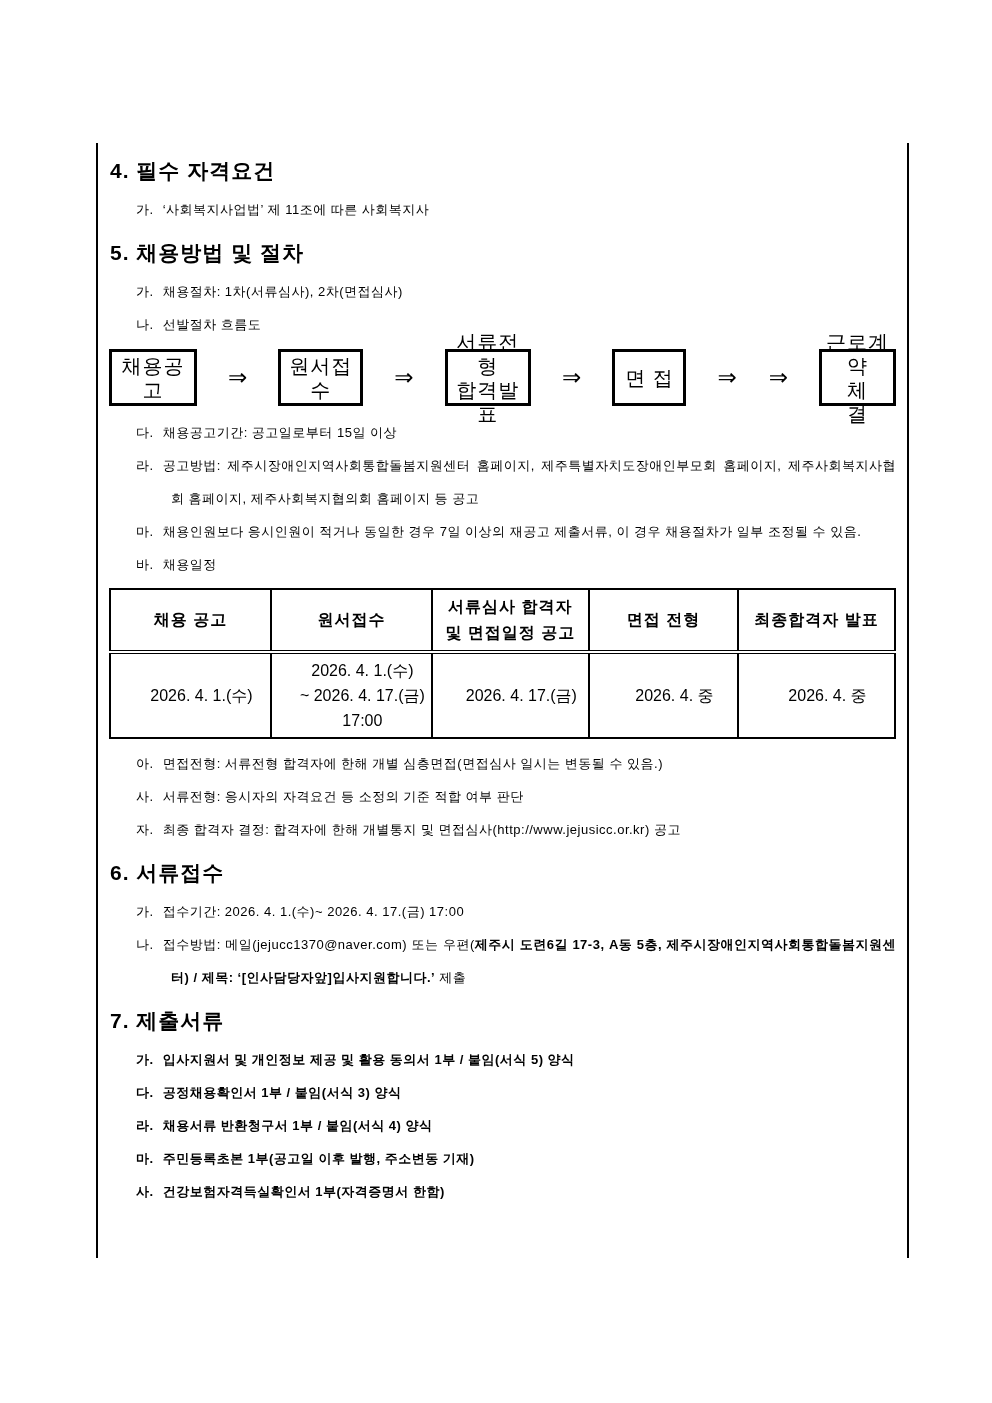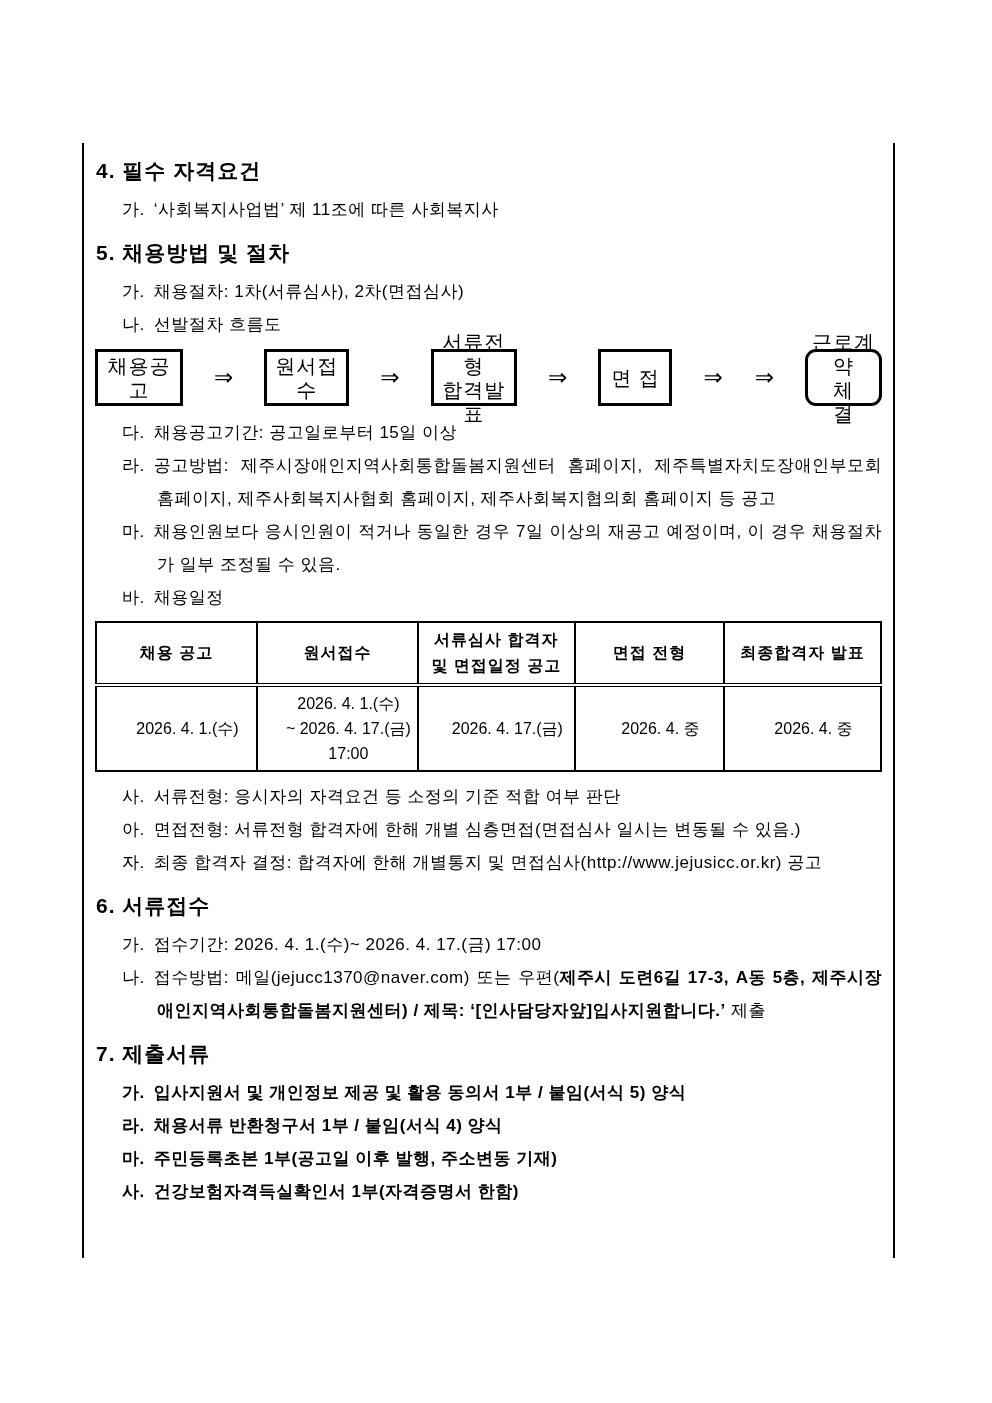--- a/index.html
+++ b/index.html
@@ -13,40 +13,40 @@
   }
   .sheet {
     position: relative;
     width: 992px;
     height: 1403px;
     background: #ffffff;
     overflow: hidden;
   }
   .page-cell {
     position: absolute;
-    left: 82px;
+    left: 96px;
     top: 143px;
     width: 809px;
     height: 1115px;
     border-left: 2px solid #000;
     border-right: 2px solid #000;
   }
   .content {
     padding: 6px 11px 0 11px;
   }
   .sec-heading {
     font-size: 21px;
     font-weight: bold;
     line-height: 26px;
     margin: 14px 0 9px 1px;
     letter-spacing: 1px;
   }
   .sec-heading.first { margin-top: 9px; }
   .item {
-    font-size: 17px;
+    font-size: 13px;
     line-height: 33px;
     padding-left: 62px;
     text-indent: -35px;
     text-align: justify;
     letter-spacing: 0.5px;
   }
   .item .marker { margin-right: 9px; }
   .item.bold { font-weight: bold; }
   
   .flowchart {
@@ -68,21 +68,21 @@
     line-height: 24px;
     white-space: pre-line;
     letter-spacing: 1px;
     box-sizing: content-box;
   }
   .fb1 { width: 112px; }
   .fb2 { width: 108px; }
   .fb3 { width: 110px; }
   .fb4 { width: 93px; }
   .fb5 { width: 92px; }
-  .fb6 { width: 97px; border-radius: 11px; }
+  .fb6 { width: 97px; }
   .flow-arrow {
     font-size: 23px;
     line-height: 1;
     flex: 0 0 auto;
     padding: 0 1px;
   }
   
   table.schedule {
     width: 100%;
     border-collapse: collapse;
@@ -152,21 +152,21 @@
 체　　결</div>
       </div>
 
       <div class="item">
         <span class="marker">다.</span><span>채용공고기간: 공고일로부터 15일 이상</span>
       </div>
       <div class="item">
         <span class="marker">라.</span><span>공고방법: 제주시장애인지역사회통합돌봄지원센터 홈페이지, 제주특별자치도장애인부모회 홈페이지, 제주사회복지사협회 홈페이지, 제주사회복지협의회 홈페이지 등 공고</span>
       </div>
       <div class="item">
-        <span class="marker">마.</span><span>채용인원보다 응시인원이 적거나 동일한 경우 7일 이상의 재공고 예정이며, 이 경우 채용절차가 일부 조정될 수 있음.</span>
+        <span class="marker">마.</span><span>채용인원보다 응시인원이 적거나 동일한 경우 7일 이상의 재공고 제출서류, 이 경우 채용절차가 일부 조정될 수 있음.</span>
       </div>
       <div class="item">
         <span class="marker">바.</span><span>채용일정</span>
       </div>
 
       <table class="schedule">
         <colgroup>
           <col class="col1">
             <col class="col2">
             <col class="col3">
@@ -190,40 +190,43 @@
 ~ 2026. 4. 17.(금)
 17:00</td>
             <td>2026. 4. 17.(금)</td>
             <td>2026. 4. 중</td>
             <td>2026. 4. 중</td>
           </tr>
         </tbody>
       </table>
 
       <div class="item">
+        <span class="marker">아.</span><span>면접전형: 서류전형 합격자에 한해 개별 심층면접(면접심사 일시는 변동될 수 있음.)</span>
+      </div>
+      <div class="item">
         <span class="marker">사.</span><span>서류전형: 응시자의 자격요건 등 소정의 기준 적합 여부 판단</span>
       </div>
       <div class="item">
-        <span class="marker">아.</span><span>면접전형: 서류전형 합격자에 한해 개별 심층면접(면접심사 일시는 변동될 수 있음.)</span>
-      </div>
-      <div class="item">
         <span class="marker">자.</span><span>최종 합격자 결정: 합격자에 한해 개별통지 및 면접심사(http://www.jejusicc.or.kr) 공고</span>
       </div>
 
       <div class="sec-heading">6. 서류접수</div>
       <div class="item">
         <span class="marker">가.</span><span>접수기간: 2026. 4. 1.(수)~ 2026. 4. 17.(금) 17:00</span>
       </div>
       <div class="item">
         <span class="marker">나.</span><span><span>접수방법: 메일(jejucc1370@naver.com) 또는 우편(</span><b>제주시 도련6길 17-3, A동 5층, 제주시장애인지역사회통합돌봄지원센터) / 제목: ‘[인사담당자앞]입사지원합니다.’</b><span> 제출</span></span>
       </div>
 
       <div class="sec-heading">7. 제출서류</div>
       <div class="item bold">
         <span class="marker">가.</span><span>입사지원서 및 개인정보 제공 및 활용 동의서 1부 / 붙임(서식 5) 양식</span>
+      </div>
+      <div class="item bold">
+        <span class="marker">다.</span><span>공정채용확인서 1부 / 붙임(서식 3) 양식</span>
       </div>
       <div class="item bold">
         <span class="marker">라.</span><span>채용서류 반환청구서 1부 / 붙임(서식 4) 양식</span>
       </div>
       <div class="item bold">
         <span class="marker">마.</span><span>주민등록초본 1부(공고일 이후 발행, 주소변동 기재)</span>
       </div>
       <div class="item bold">
         <span class="marker">사.</span><span>건강보험자격득실확인서 1부(자격증명서 한함)</span>
       </div>

